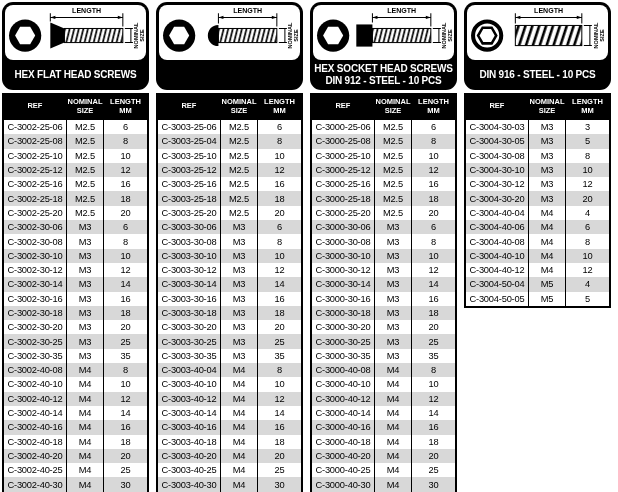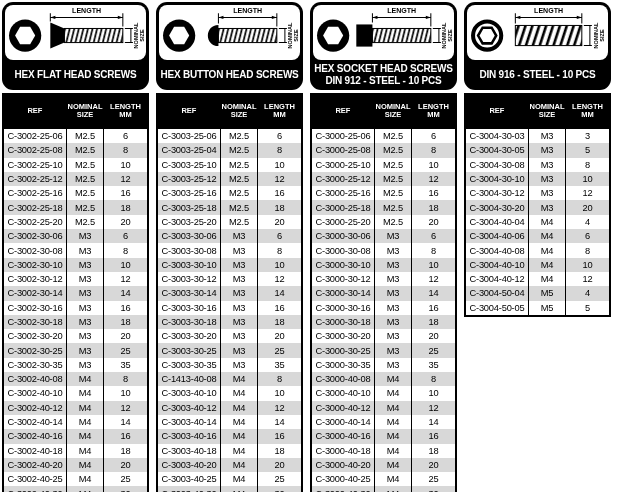--- a/index.html
+++ b/index.html
@@ -4,21 +4,21 @@
 <style>
   html,body{margin:0;padding:0}
   body{width:618px;height:492px;background:#fff;font-family:"Liberation Sans",sans-serif;overflow:hidden}
   .columns{display:flex;gap:7px;padding:2px 2px 0 2px}
   .column{flex:0 0 147px;width:147px}
   .card{background:#000;border-radius:11px;height:88px;box-sizing:border-box;padding:3px 3px 0;margin-bottom:3px}
   .panel{background:#fff;border-radius:8px;height:55px;overflow:hidden}
   .panel svg{display:block;width:100%;height:100%}
   .band{height:29px;display:flex;flex-direction:column;justify-content:center;text-align:center;color:#fff;font-weight:bold;font-size:10px;line-height:12px;letter-spacing:-0.2px}
   .tbl{border:2px solid #000;border-top:none}
-  .thead{display:flex;background:#000;color:#fff;font-weight:bold;font-size:7.5px;line-height:8.5px;height:36px;text-align:center}
+  .thead{display:flex;background:#000;color:#fff;font-weight:bold;font-size:7.5px;line-height:8.5px;height:27px;text-align:center}
   .hcell{display:flex;align-items:center;justify-content:center;height:100%}
   .rows{}
   .row{display:flex;height:14.3px}
   .row:nth-child(even){background:#d8d8d8}
   .cell{display:flex;align-items:center;justify-content:center;font-size:9.3px;letter-spacing:-0.2px;color:#000;overflow:hidden;white-space:nowrap}
   .c-ref{width:44%;border-right:1.5px solid #000;box-sizing:border-box}
   .c-size{width:26%;border-right:1.5px solid #000;box-sizing:border-box}
   .c-len{width:30%;box-sizing:border-box}
   svg text{font-family:"Liberation Sans",sans-serif}
 </style>
@@ -226,21 +226,20 @@
           <line x1="119" y1="37" x2="127" y2="37" stroke="#000"></line>
           <line x1="125" y1="23" x2="125" y2="37" stroke="#000"></line>
           <g transform="translate(133,30) rotate(-90)">
             <text y="-1" text-anchor="middle" font-size="5.5" font-weight="bold">NOMINAL</text>
             <text y="5" text-anchor="middle" font-size="5.5" font-weight="bold">SIZE</text>
           </g>
         </svg>
 
       </div>
       <div class="band">
-        <div>HEX BUTTON HEAD SCREWS</div>
       </div>
     </div>
     <div class="tbl">
       <div class="thead">
         <div class="hcell c-ref">REF</div>
         <div class="hcell c-size">NOMINAL SIZE</div>
         <div class="hcell c-len">LENGTH MM</div>
       </div>
       <div class="rows">
           <div class="row">
@@ -322,21 +321,21 @@
             <div class="cell c-ref">C-3003-30-25</div>
             <div class="cell c-size">M3</div>
             <div class="cell c-len">25</div>
           </div>
           <div class="row">
             <div class="cell c-ref">C-3003-30-35</div>
             <div class="cell c-size">M3</div>
             <div class="cell c-len">35</div>
           </div>
           <div class="row">
-            <div class="cell c-ref">C-1413-40-08</div>
+            <div class="cell c-ref">C-3003-40-04</div>
             <div class="cell c-size">M4</div>
             <div class="cell c-len">8</div>
           </div>
           <div class="row">
             <div class="cell c-ref">C-3003-40-10</div>
             <div class="cell c-size">M4</div>
             <div class="cell c-len">10</div>
           </div>
           <div class="row">
             <div class="cell c-ref">C-3003-40-12</div>

